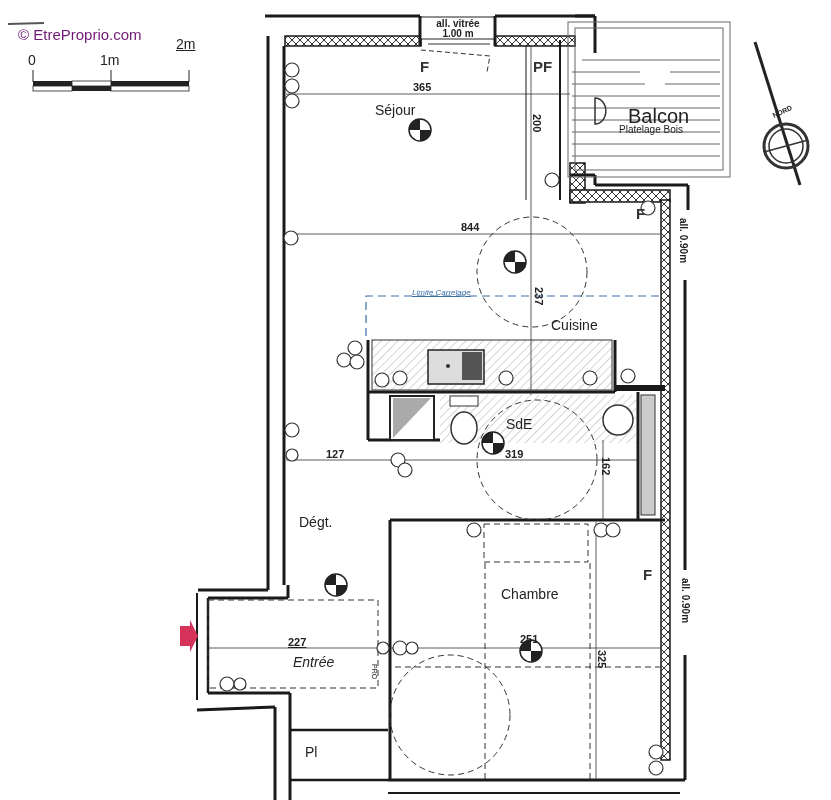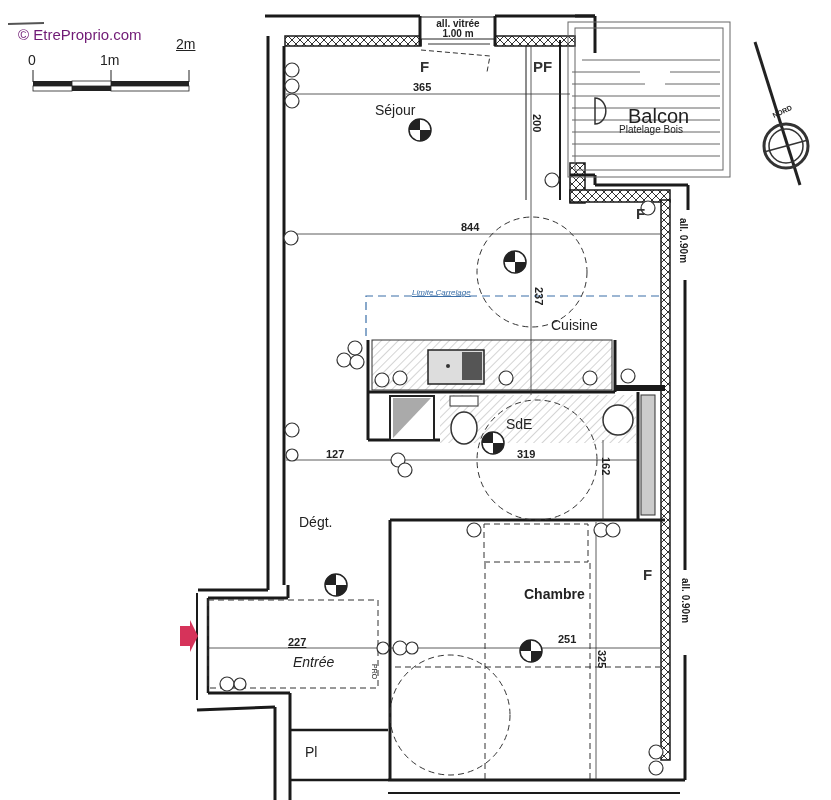--- a/index.html
+++ b/index.html
@@ -245,29 +245,29 @@
 
 <div class="lbl boxlbl vert" style="left:688px;top:218px;">all. 0.90m</div>
 <div class="lbl boxlbl vert" style="left:690px;top:578px;">all. 0.90m</div>
 
 <div class="lbl room" style="left:345px;top:102px;margin-left:30px;">Séjour</div>
 <div class="lbl room" style="left:628px;top:105px;font-size:20px;">Balcon</div>
 <div class="lbl small" style="left:619px;top:124px;">Platelage Bois</div>
 <div class="lbl room" style="left:507px;top:317px;margin-left:44px;">Cuisine</div>
 <div class="lbl room" style="left:506px;top:416px;">SdE</div>
 <div class="lbl room" style="left:299px;top:514px;">Dégt.</div>
-<div class="lbl room" style="left:524px;top:586px;font-weight:bold;">Chambre</div>
+<div class="lbl room" style="left:501px;top:586px;">Chambre</div>
 <div class="lbl room" style="left:293px;top:654px;font-style:italic;">Entrée</div>
 <div class="lbl room" style="left:305px;top:744px;">Pl</div>
 
 <div class="lbl dim" style="left:413px;top:81px;">365</div>
 <div class="lbl dim vert" style="left:543px;top:114px;">200</div>
 <div class="lbl dim" style="left:461px;top:221px;">844</div>
 <div class="lbl dim vert" style="left:545px;top:287px;">237</div>
 <div class="lbl dim" style="left:326px;top:448px;text-align:center;">127</div>
-<div class="lbl dim" style="left:505px;top:448px;margin-left:12px;">319</div>
+<div class="lbl dim" style="left:505px;top:448px;">319</div>
 <div class="lbl dim vert" style="left:612px;top:457px;">162</div>
 <div class="lbl dim" style="left:288px;top:636px;text-decoration:underline;">227</div>
-<div class="lbl dim" style="left:520px;top:633px;margin-left:38px;">251</div>
+<div class="lbl dim" style="left:520px;top:633px;">251</div>
 <div class="lbl dim vert" style="left:608px;top:650px;">325</div>
 
 <div class="carrelage">Limite Carrelage</div>
 <div class="lbl vert" style="left:378px;top:664px;font-size:7px;">PRO</div>
 
 </body></html>

